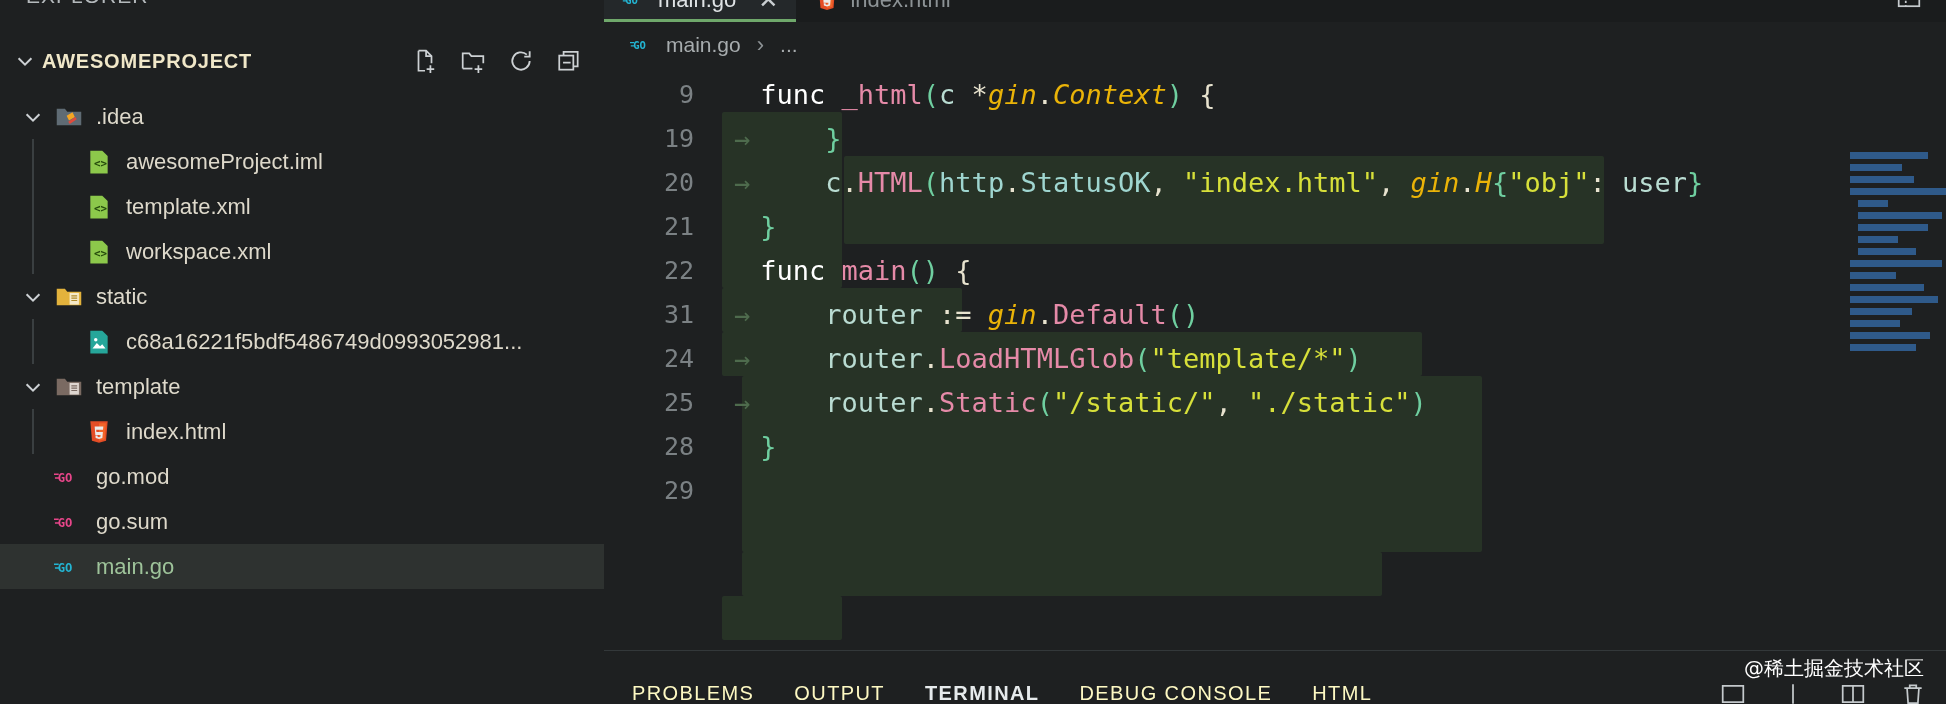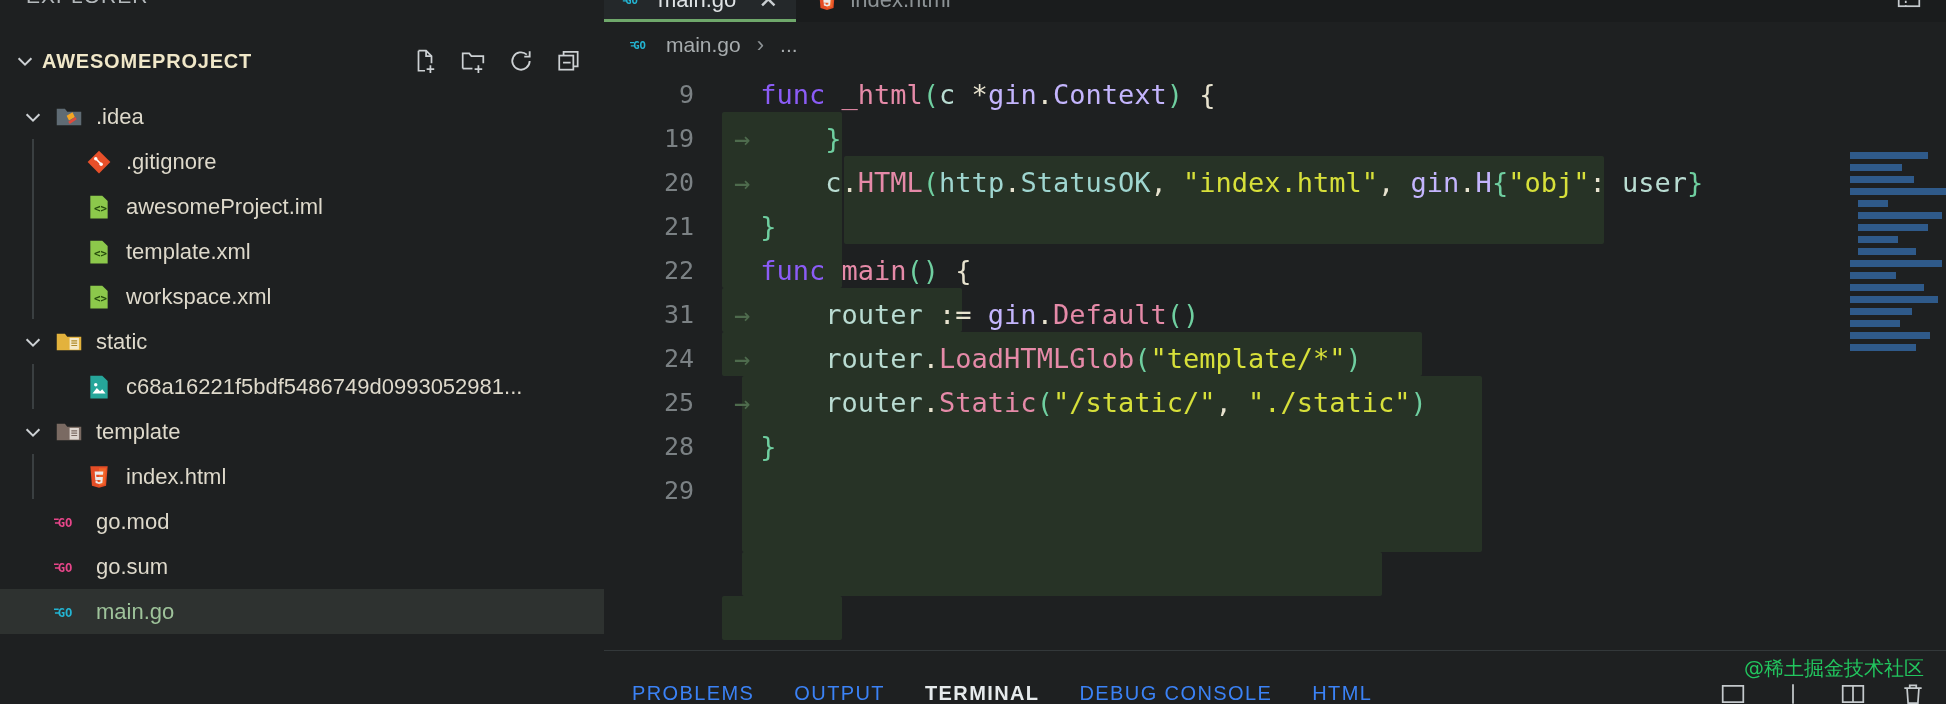--- a/index.html
+++ b/index.html
@@ -65,46 +65,46 @@
   .breadcrumb .sep { color: #8d9295; margin: 0 6px; font-size: 22px;}
 
   .code-area { flex: 1 1 auto; position: relative; overflow: hidden; background: #1e2021; }
   .code-lines { position: relative; padding-top: 4px; }
   .cline { display: flex; height: 44px; align-items: center; font-family: "DejaVu Sans Mono", monospace; font-size: 27px; white-space: pre; }
   .gutter { width: 112px; flex: 0 0 112px; text-align: right; padding-right: 22px; color: #7b8184; font-size: 25px; font-family: "DejaVu Sans Mono", monospace;}
   .ctext { position: relative; padding-left: 18px; }
   .arrow { color: #4e6b4d; }
 
   
-  .k  { color: #8b5cf6; }          
+  .k  { color: #ffffff; }          
   .fn { color: #e58aa8; }          
-  .ty { color: #c4b5fd; }          
+  .ty { color: #eab308; font-style: italic; }          
   .pa { color: #e8e3cf; }          
   .pu { color: #6fcfa0; }          
   .va { color: #b9dcd2; }          
   .st { color: #d7e03a; }          
   .cy { color: #9fd6d0; }     
 
   
   .minimap { position: absolute; right: 0; top: 0; width: 126px; height: 100%; background: #1e2021; }
   .mm-inner { position: absolute; top: 84px; left: 30px; right: 0; }
   .mmline { height: 7px; background: #2f5a8a; margin-bottom: 5px; }
 
   
   .layout-icons { position: absolute; right: 24px; top: -16px; display:flex; gap: 16px; }
   .layout-icons .ic { width: 26px; height: 26px; color: #c6cbce; }
 
   
   .panel { height: 54px; background: #1e2021; border-top: 1px solid #33383a; position: relative; flex: 0 0 54px;}
   .panel-tabs { display: flex; align-items: center; gap: 40px; padding-left: 28px; height: 54px; }
-  .ptab { font-size: 20px; letter-spacing: 1.4px; color: #3b82f6; position: relative; padding-top: 30px;}
+  .ptab { font-size: 20px; letter-spacing: 1.4px; color: #fef9c3; position: relative; padding-top: 30px;}
   .ptab.active { color: #e6eaec; font-weight: bold; }
   .panel-right { position: absolute; right: 20px; top: 30px; display: flex; gap: 34px; align-items: center; color: #c5cacd; }
   .panel-right .ic { width: 26px; height: 26px; }
-  .watermark { position: absolute; right: 22px; top: 4px; font-size: 20px; color: #22c55e; font-family: "DejaVu Sans", sans-serif; }
+  .watermark { position: absolute; right: 22px; top: 4px; font-size: 20px; color: #ffffff; font-family: "DejaVu Sans", sans-serif; }
 
   .divider-v { position: absolute; left: 604px; top: 0; bottom: 0; width: 1px; background: #2a2e2f; }
   svg { display: block; }
 </style>
 </head>
 <body>
 
 <div class="app">
 
   <div class="sidebar">
@@ -162,33 +162,20 @@
           </span>
           <span class="indent" style="width: 8px;"></span>
           <span class="ficon">
             <svg viewBox="0 0 24 24" width="28" height="28">
               <path d="M1.5 5h7l2 2.5h12V19h-21z" fill="#5f6b74"></path>
               <path d="M10 11l5-3 2 4-5 3z" fill="#f5a623"></path>
               <path d="M12 17l6-4" stroke="#e14b3b" stroke-width="2.4" fill="none"></path>
             </svg>
           </span>
           <span class="lbl">.idea</span>
-        </div>
-        <div class="row">
-          <span class="guide"></span>
-          <span class="indent" style="width: 72px;"></span>
-          <span class="ficon">
-            <svg viewBox="0 0 24 24" width="26" height="26">
-              <path d="M12 1.5L22.5 12 12 22.5 1.5 12z" fill="#e8502a"></path>
-              <circle cx="9" cy="9" r="1.6" fill="#fff"></circle>
-              <circle cx="14" cy="14" r="1.6" fill="#fff"></circle>
-              <path d="M9 9l5 5" stroke="#fff" stroke-width="1.5"></path>
-            </svg>
-          </span>
-          <span class="lbl">.gitignore</span>
         </div>
         <div class="row">
           <span class="guide"></span>
           <span class="indent" style="width: 72px;"></span>
           <span class="ficon">
             <svg viewBox="0 0 24 24" width="26" height="26">
               <path d="M4 1.5h11l5 5V22.5H4z" fill="#8cc84b"></path>
               <text x="7.4" y="17" font-family="DejaVu Sans Mono, monospace" font-size="10" font-weight="bold" fill="#244a0c">&lt;&gt;</text>
             </svg>
           </span>

